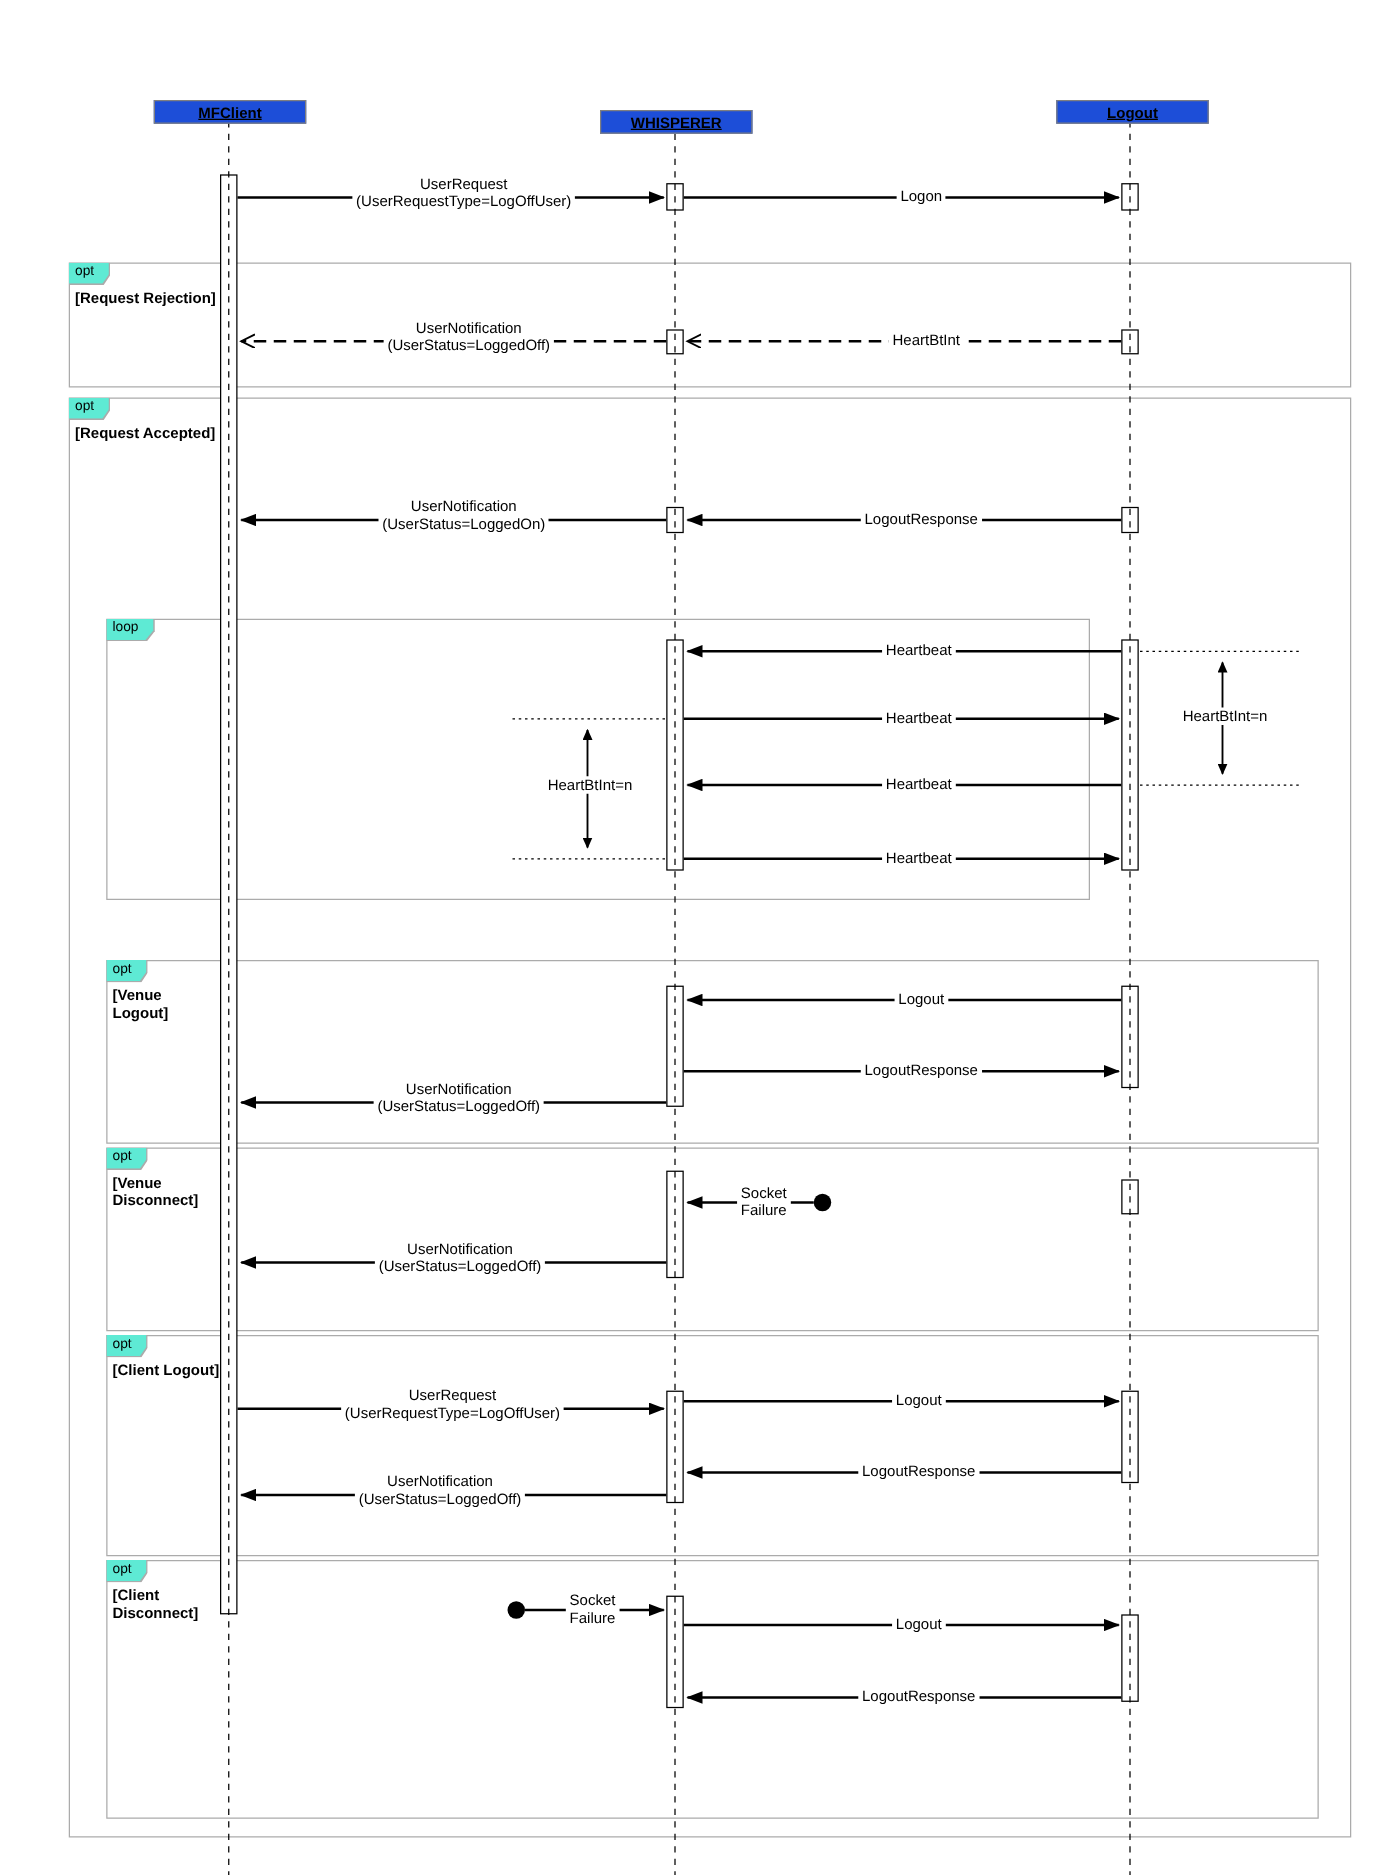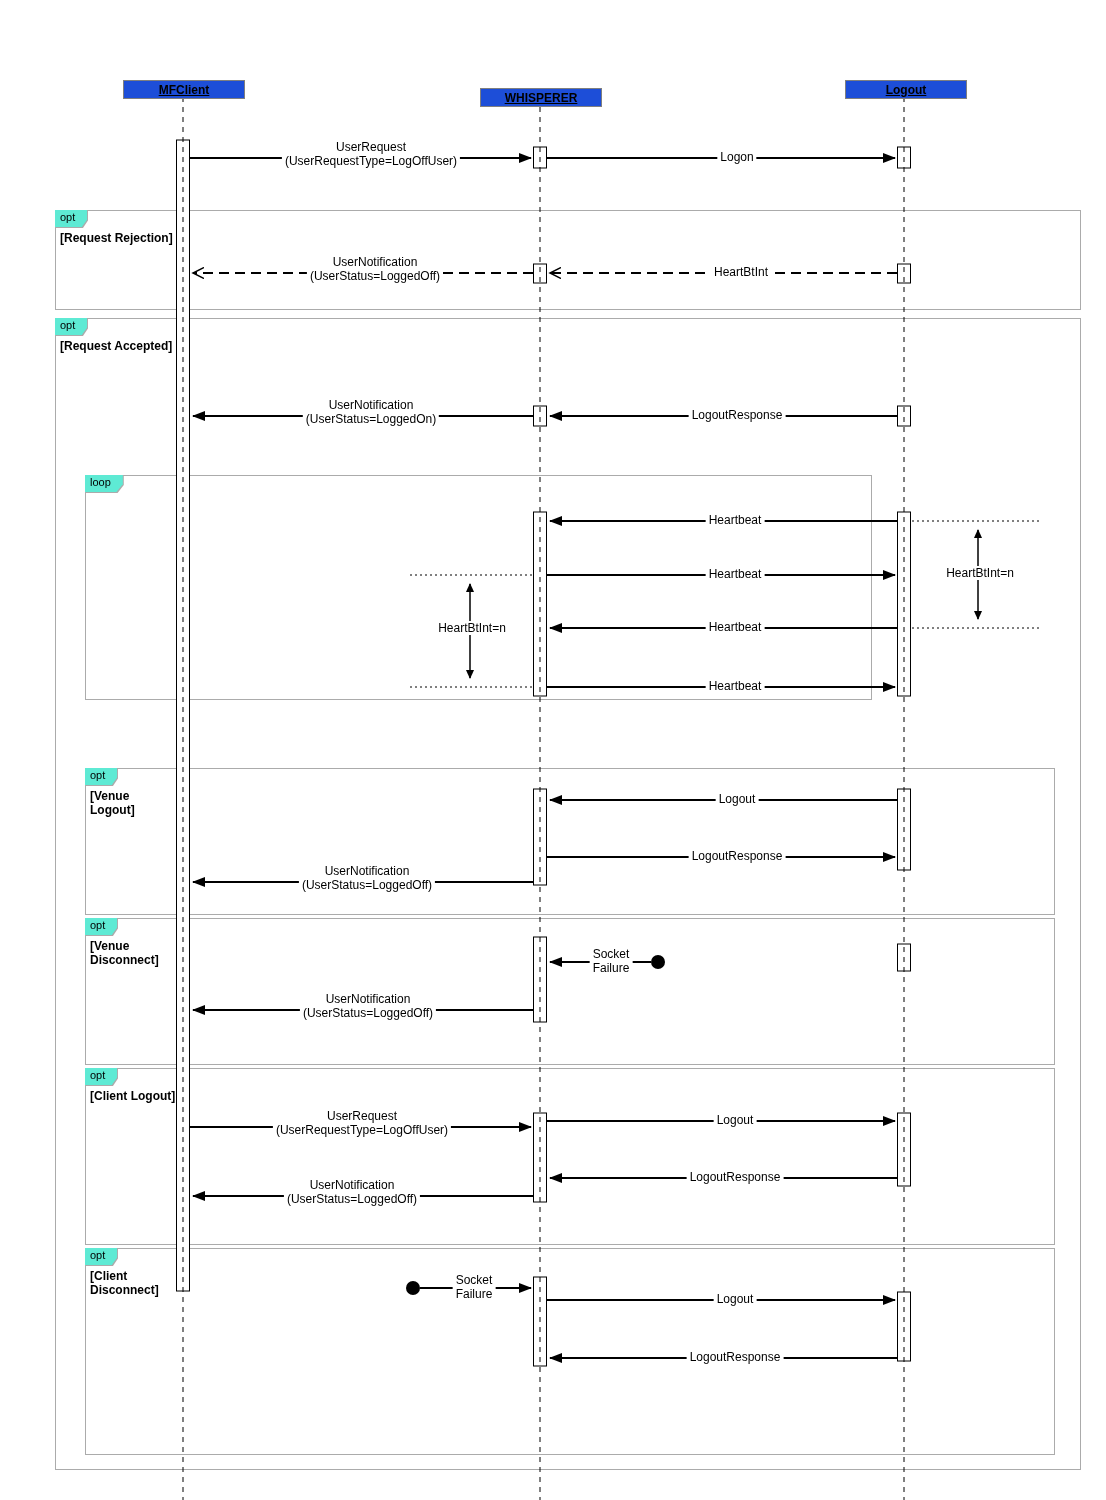--- a/index.html
+++ b/index.html
@@ -31,21 +31,21 @@
     <div class="frag-guard">[Request Rejection]</div>
   </div>
 
   <div class="fragment" style="left:55px;top:318px;width:1026px;height:1152px">
     <div class="frag-tab">
       <div class="frag-tab-inner">opt</div>
     </div>
     <div class="frag-guard">[Request Accepted]</div>
   </div>
 
-  <div class="fragment" style="left:85px;top:475px;width:787px;height:225px">
+  <div class="fragment" style="left:85px;top:495px;width:787px;height:225px">
     <div class="frag-tab">
       <div class="frag-tab-inner">loop</div>
     </div>
     <div class="frag-guard"></div>
   </div>
 
   <div class="fragment" style="left:85px;top:768px;width:970px;height:147px">
     <div class="frag-tab">
       <div class="frag-tab-inner">opt</div>
     </div>

